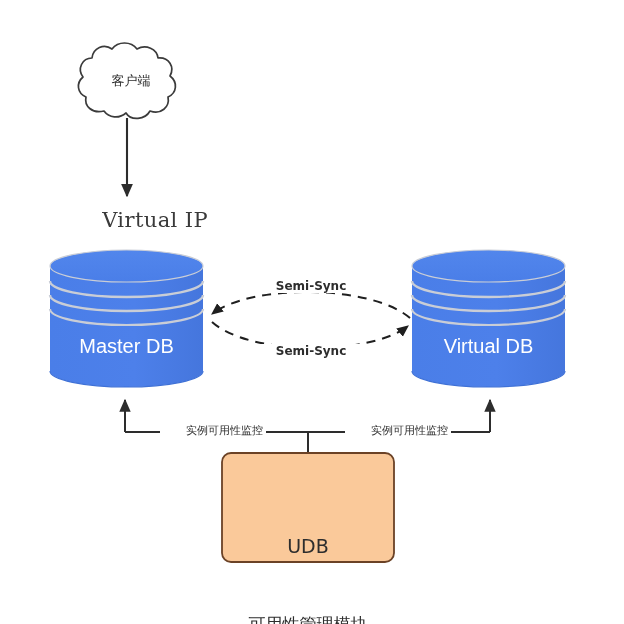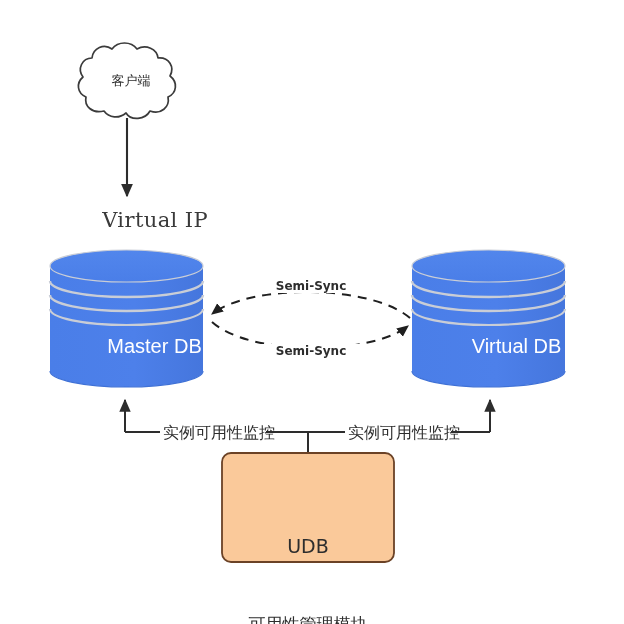--- a/index.html
+++ b/index.html
@@ -57,39 +57,38 @@
     color: #3a3a3a;
     font-family: "DejaVu Serif", serif;
     letter-spacing: 0.4px;
   }
   
   .db-label {
     font-size: 20px;
     color: #ffffff;
     text-align: center;
     font-family: "Liberation Sans", sans-serif;
-    padding-left: 28px;
   }
   .db-label.master { left: 50px; top: 335px; width: 153px; }
   .db-label.standby { left: 412px; top: 335px; width: 153px; }
   
   .sync-label {
     font-size: 12px;
     color: #2d2d2d;
     text-align: center;
     font-family: "DejaVu Sans", sans-serif;
     background: #ffffff;
     padding: 0 2px;
     font-weight: bold;
   }
   .sync-label.top { left: 258px; top: 279px; width: 102px; }
   .sync-label.bottom { left: 258px; top: 344px; width: 102px; }
   
   .mon-label {
-    font-size: 16px;
+    font-size: 11px;
     color: #2d2d2d;
     text-align: right;
     font-family: "DejaVu Sans", sans-serif;
     background: #ffffff;
     padding: 0 3px;
   }
   .mon-label.left { left: 160px; top: 423px; width: 100px; }
   .mon-label.right { left: 345px; top: 423px; width: 100px; }
   
   .udb-text {

